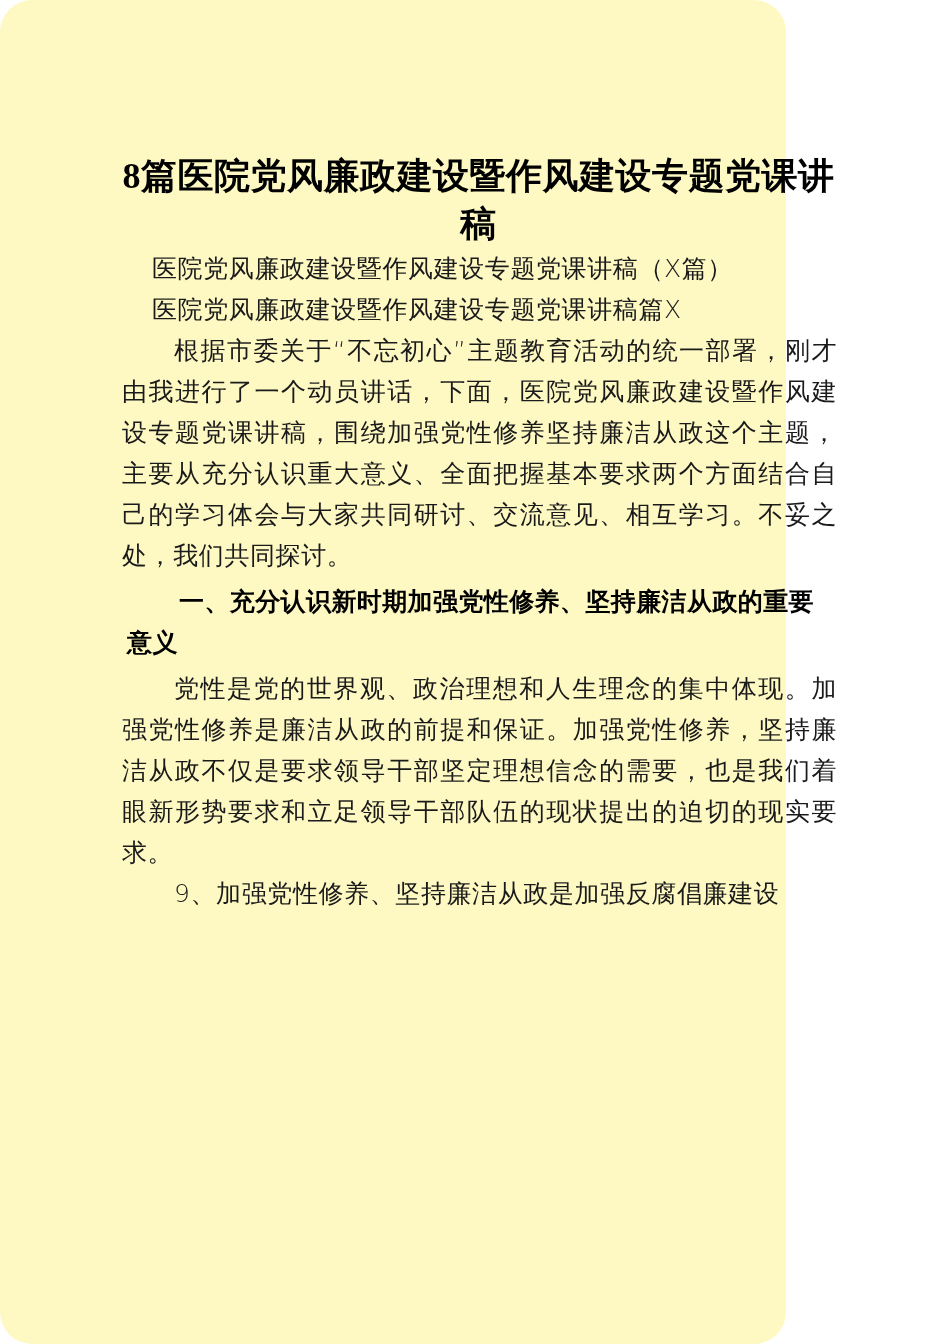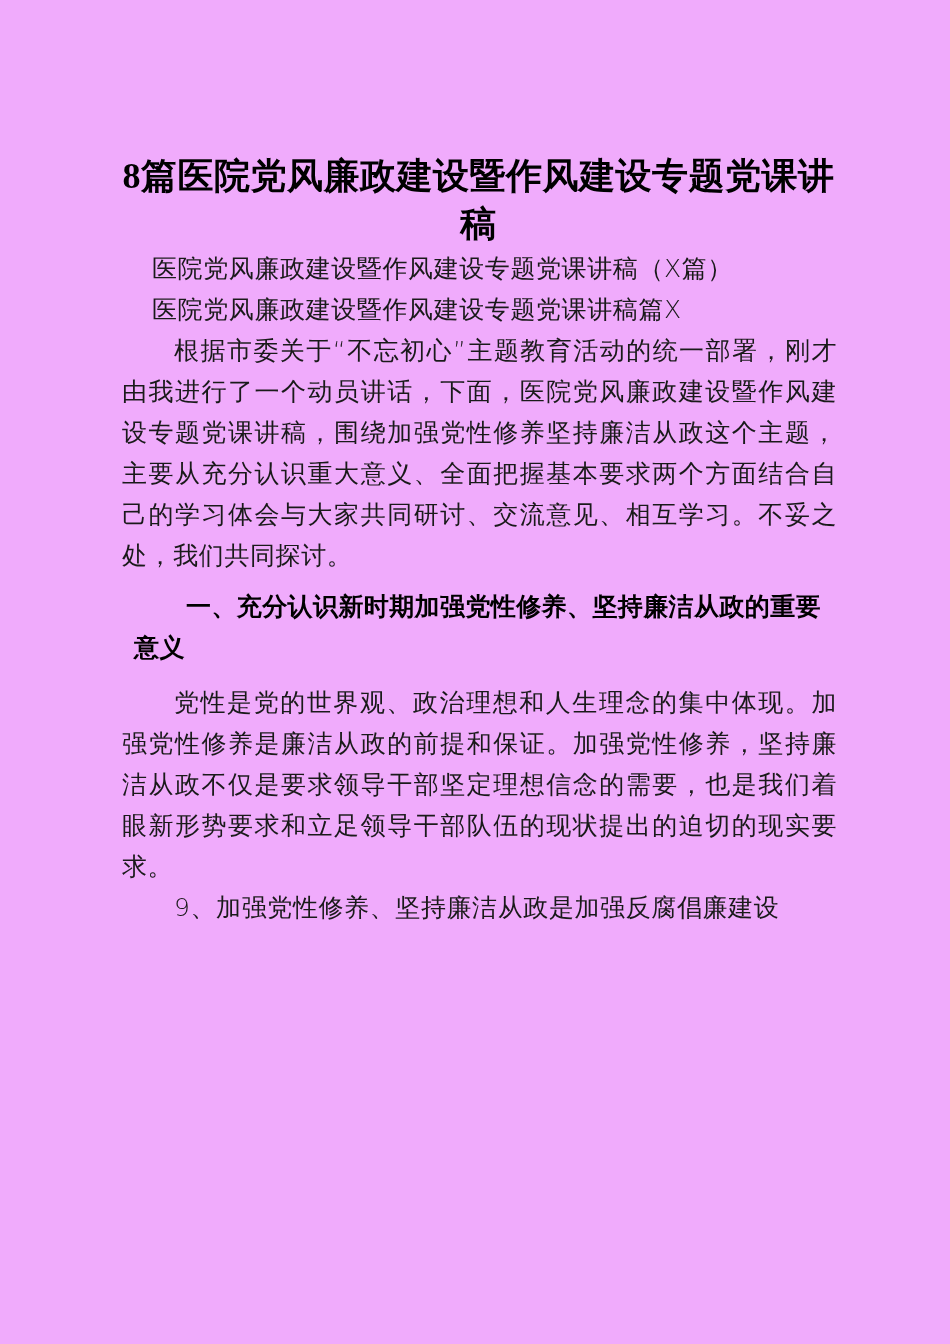--- a/index.html
+++ b/index.html
@@ -12,24 +12,25 @@
     width: 950px;
     height: 1344px;
     overflow: hidden;
     font-family: "Liberation Serif", "DejaVu Serif", serif;
     color: #000000;
     -webkit-font-smoothing: none;
   }
 
   .page {
     position: relative;
-    width: 950px;
+    width: 786px;
     height: 1344px;
-    background: #f0abfc;
+    background: #fef9c3;
     box-sizing: border-box;
+    border-radius: 32px;
   }
 
   
   .doc-title {
     position: absolute;
     left: 122px;
     top: 128px;
     width: 713px;
     text-align: center;
     font-family: "Liberation Serif", "DejaVu Serif", serif;
@@ -66,29 +67,29 @@
     text-align: left;
   }
 
   
   .indent2 {
     text-indent: 52px;
   }
 
   
   .section-heading {
-    font-family: Liberation Mono, monospace;
+    font-family: Liberation Serif, serif;
     font-weight: bold;
     font-size: 25px;
     line-height: 41px;
     color: #000000;
     text-indent: 52px;
     text-align: left;
     letter-spacing: 0.4px;
-    margin: 12px;
+    margin: 5px;
   }
 
   
   .sub-item {
     text-indent: 52px;
     text-align: left;
   }
 
   .last-line-open {
     text-align: justify;

